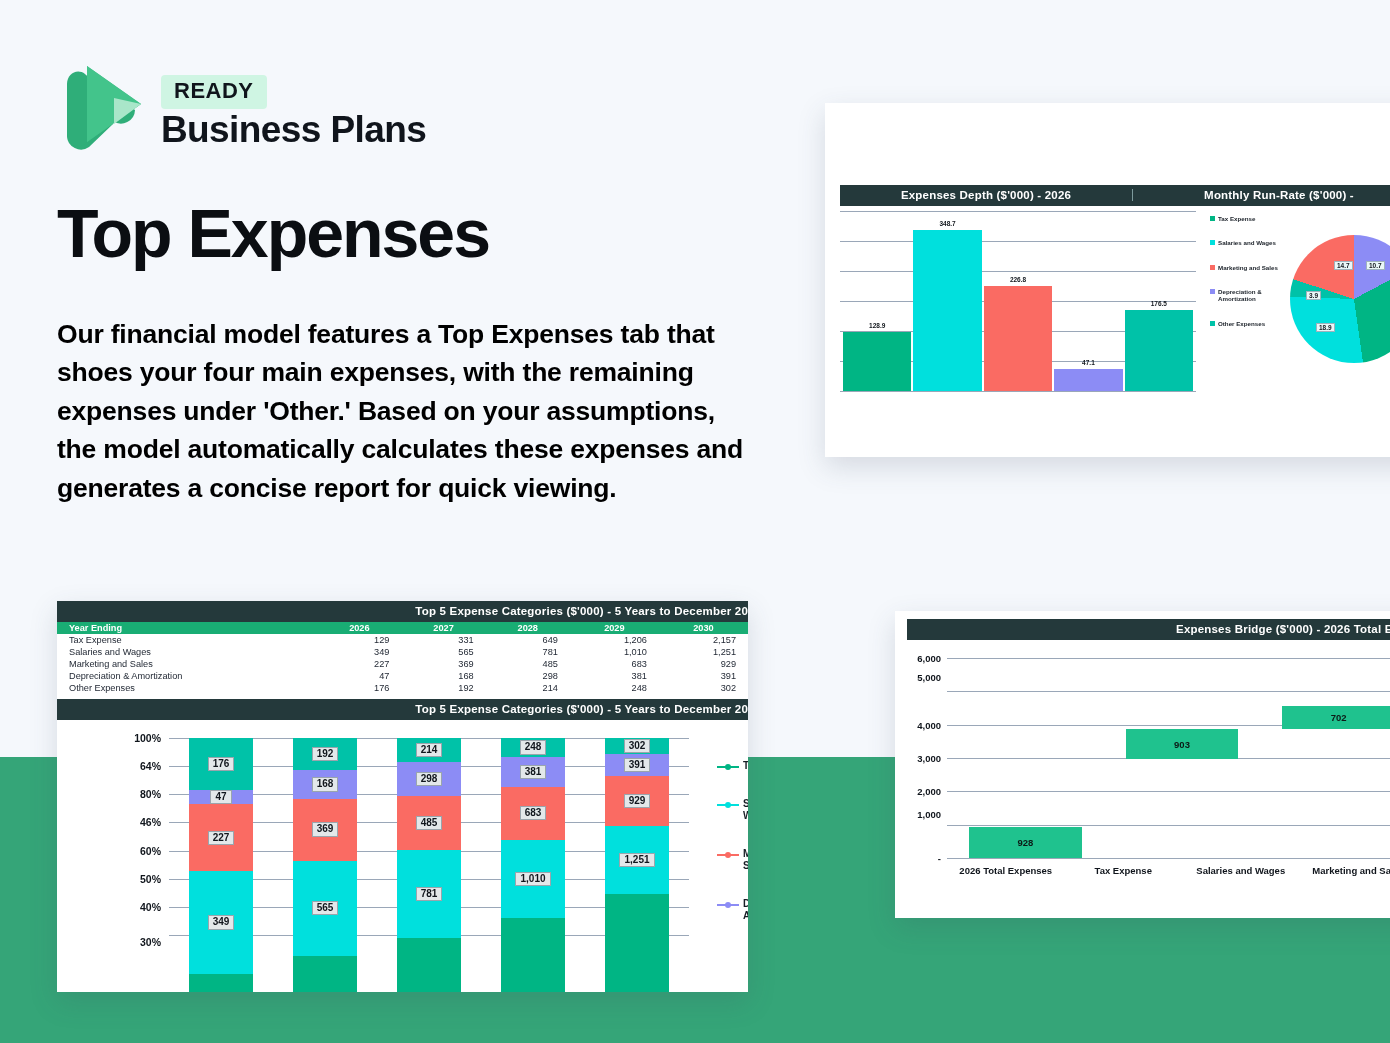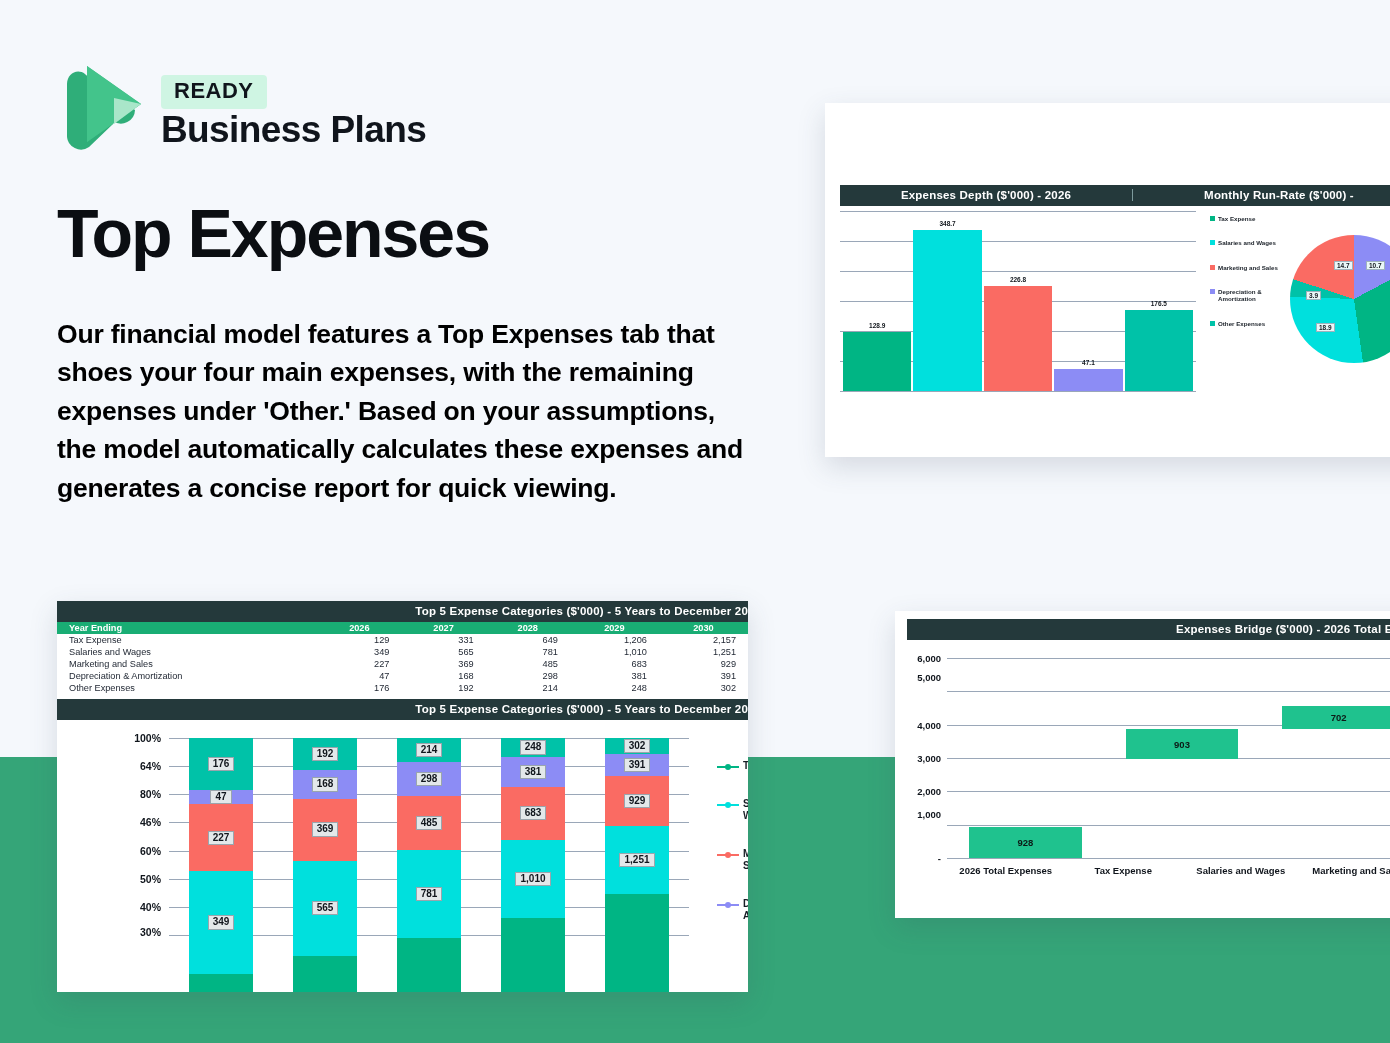--- a/index.html
+++ b/index.html
@@ -285,21 +285,21 @@
 
   <div class="stack-area">
     <div id="stack-ylabels">
         <div class="ylab" style="top: 18px;">100%</div>
         <div class="ylab" style="top: 46.1593px;">64%</div>
         <div class="ylab" style="top: 74.3187px;">80%</div>
         <div class="ylab" style="top: 102.478px;">46%</div>
         <div class="ylab" style="top: 130.637px;">60%</div>
         <div class="ylab" style="top: 158.797px;">50%</div>
         <div class="ylab" style="top: 186.956px;">40%</div>
-        <div class="ylab" style="top: 212px;">30%</div>
+        <div class="ylab" style="top: 222px;">30%</div>
       </div>
     <div class="stack-plot">
       <div class="stack-grid" id="stack-grid">
           <i style="top: 0px;"></i>
           <i style="top: 28.1593px;"></i>
           <i style="top: 56.3187px;"></i>
           <i style="top: 84.478px;"></i>
           <i style="top: 112.637px;"></i>
           <i style="top: 140.797px;"></i>
           <i style="top: 168.956px;"></i>

